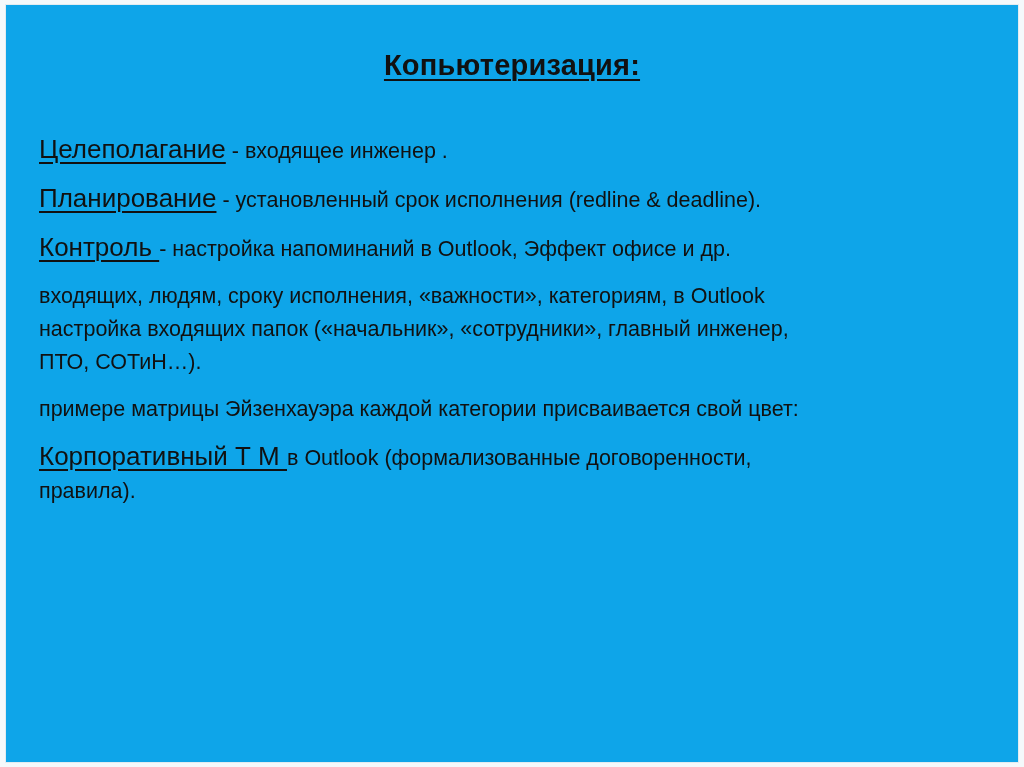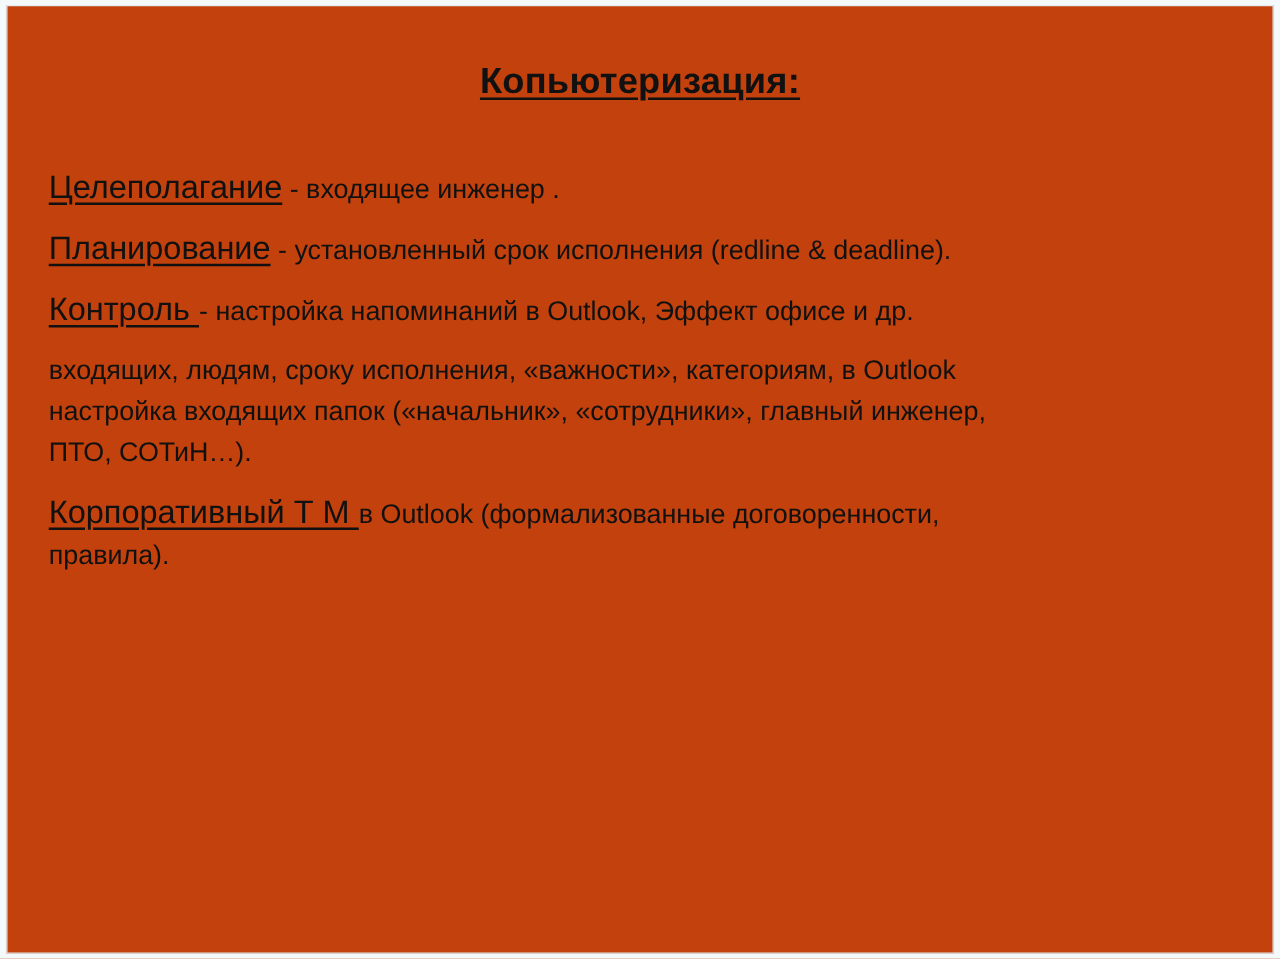--- a/index.html
+++ b/index.html
@@ -5,21 +5,21 @@
   html, body { margin:0; padding:0; }
   body {
     width:1024px; height:767px; overflow:hidden;
     background:#f4f9fb;
     font-family:"Liberation Sans", "DejaVu Sans", sans-serif;
     color:#111;
     position:relative;
   }
   .slide {
     position:absolute; left:5px; top:4px; right:5px; bottom:4px;
-    background:#c2410c;
+    background:#0ea5e9;
     border:1px solid #e2ecf0;
   }
   .title {
     position:absolute; top:44px; left:0; right:0;
     text-align:center;
     font-size:29px; font-weight:bold;
     text-decoration:underline; text-underline-offset:4px; text-decoration-thickness:2px;
     letter-spacing:0.2px;
   }
   .content {
@@ -56,20 +56,21 @@
       <span class="line"><span class="key">Контроль </span><span> - настройка напоминаний в Outlook, Эффект офисе и др.</span></span>
     </div>
 
     <div class="para">
       <span class="line">входящих, людям, сроку исполнения, «важности», категориям, в Outlook</span>
       <span class="line">настройка входящих папок («начальник», «сотрудники», главный инженер,</span>
       <span class="line">ПТО, СОТиН…).</span>
     </div>
 
     <div class="para">
+      <span class="line">примере матрицы Эйзенхауэра каждой категории присваивается свой цвет:</span>
     </div>
 
     <div class="para">
       <span class="line"><span class="key">Корпоративный Т М </span><span>в Outlook  (формализованные договоренности,</span></span>
       <span class="line">правила).</span>
     </div>
 
   </div>
 </div>
 

